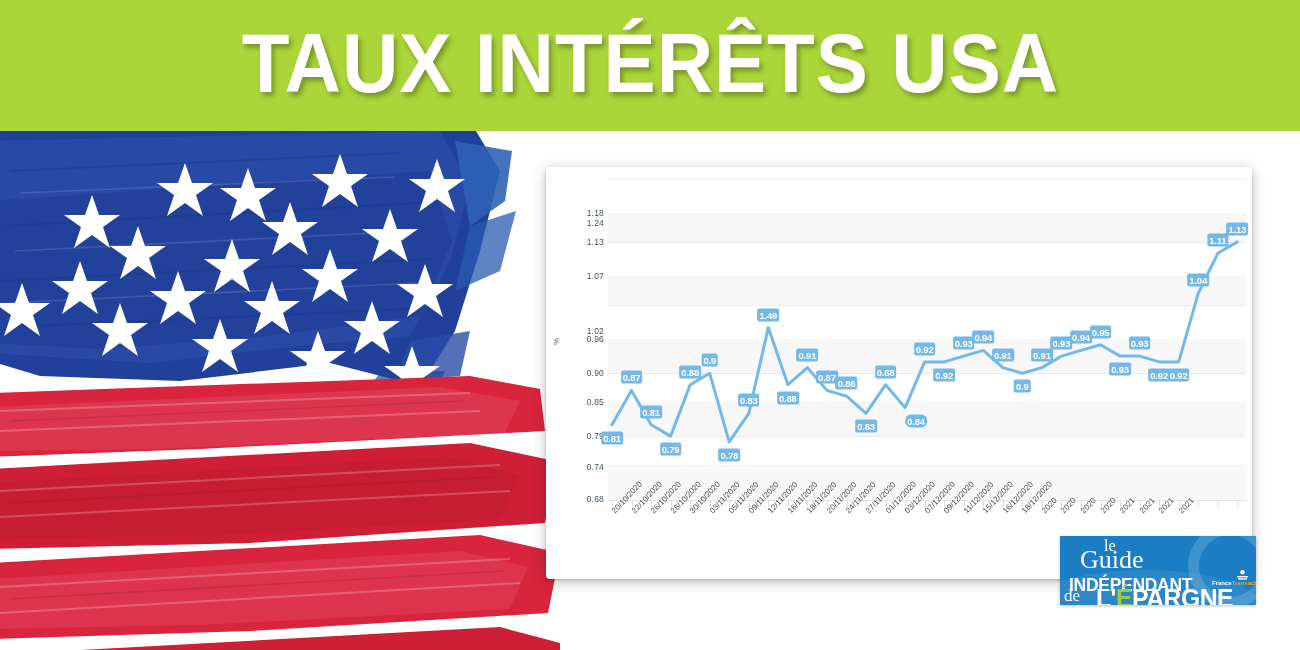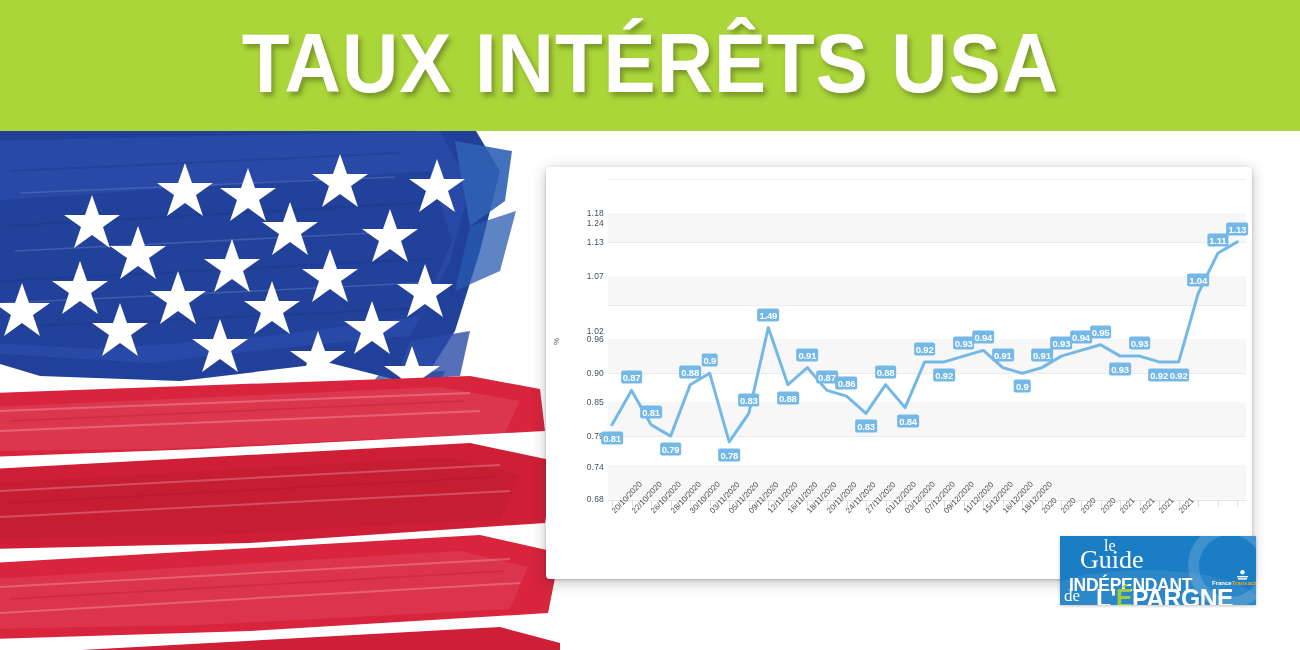--- a/index.html
+++ b/index.html
@@ -357,21 +357,21 @@
         <div class="chip" style="left: 163.703px; top: 193.286px;">0.9</div>
         <div class="chip" style="left: 183.243px; top: 287.857px;">0.78</div>
         <div class="chip" style="left: 202.784px; top: 233.286px;">0.83</div>
         <div class="chip" style="left: 222.325px; top: 147.571px;">1.49</div>
         <div class="chip" style="left: 241.865px; top: 230.714px;">0.88</div>
         <div class="chip" style="left: 261.406px; top: 187.571px;">0.91</div>
         <div class="chip" style="left: 280.946px; top: 210.429px;">0.87</div>
         <div class="chip" style="left: 300.487px; top: 216.143px;">0.86</div>
         <div class="chip" style="left: 320.028px; top: 259.286px;">0.83</div>
         <div class="chip" style="left: 339.568px; top: 204.714px;">0.88</div>
-        <div class="chip" style="left: 362px; top: 253.571px;">0.84</div>
+        <div class="chip" style="left: 370px; top: 253.571px; border-radius: 6px;">0.84</div>
         <div class="chip" style="left: 378.649px; top: 181.857px;">0.92</div>
         <div class="chip" style="left: 398.19px; top: 207.857px;">0.92</div>
         <div class="chip" style="left: 417.73px; top: 176.143px;">0.93</div>
         <div class="chip" style="left: 437.271px; top: 170.429px;">0.94</div>
         <div class="chip" style="left: 456.812px; top: 187.571px;">0.91</div>
         <div class="chip" style="left: 476.352px; top: 219.286px;">0.9</div>
         <div class="chip" style="left: 495.893px; top: 187.571px;">0.91</div>
         <div class="chip" style="left: 515.433px; top: 176.143px;">0.93</div>
         <div class="chip" style="left: 534.974px; top: 170.429px;">0.94</div>
         <div class="chip" style="left: 554.515px; top: 164.714px;">0.95</div>

